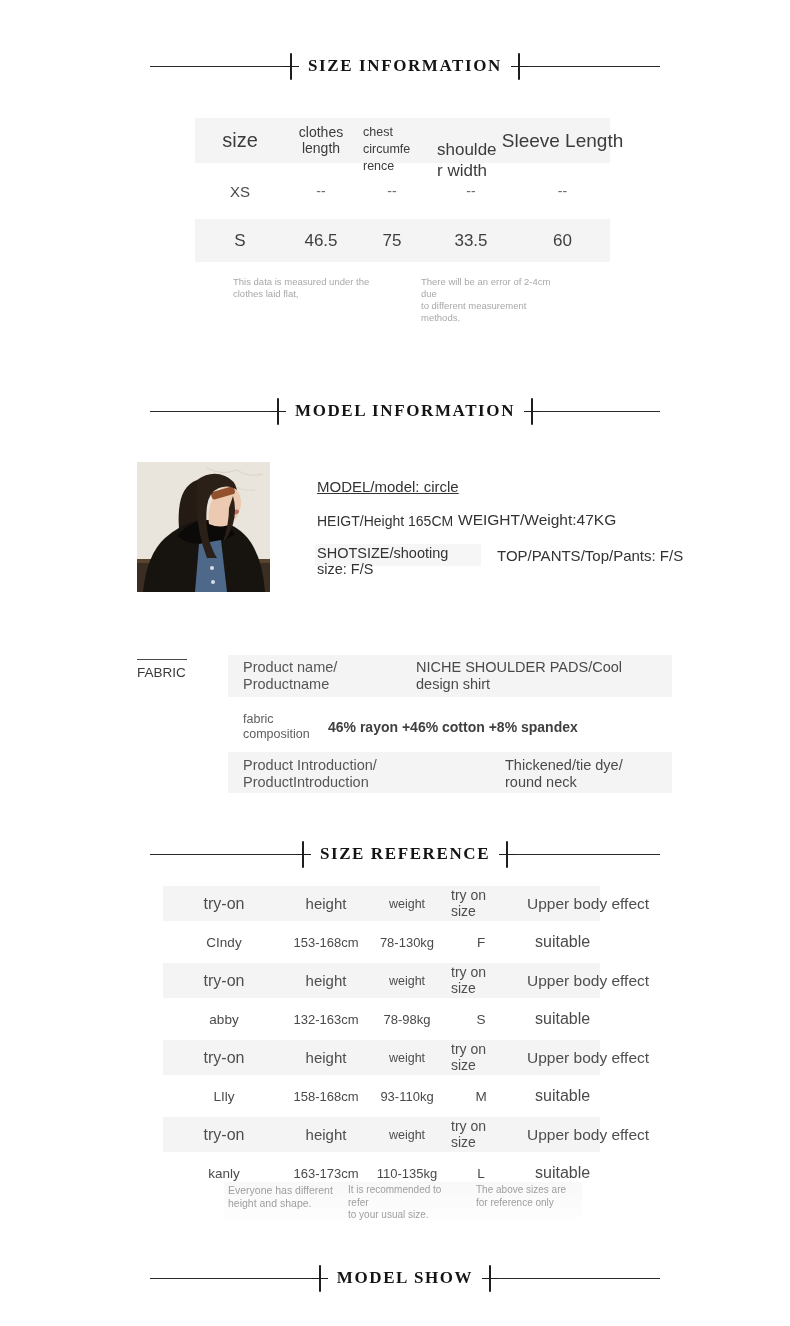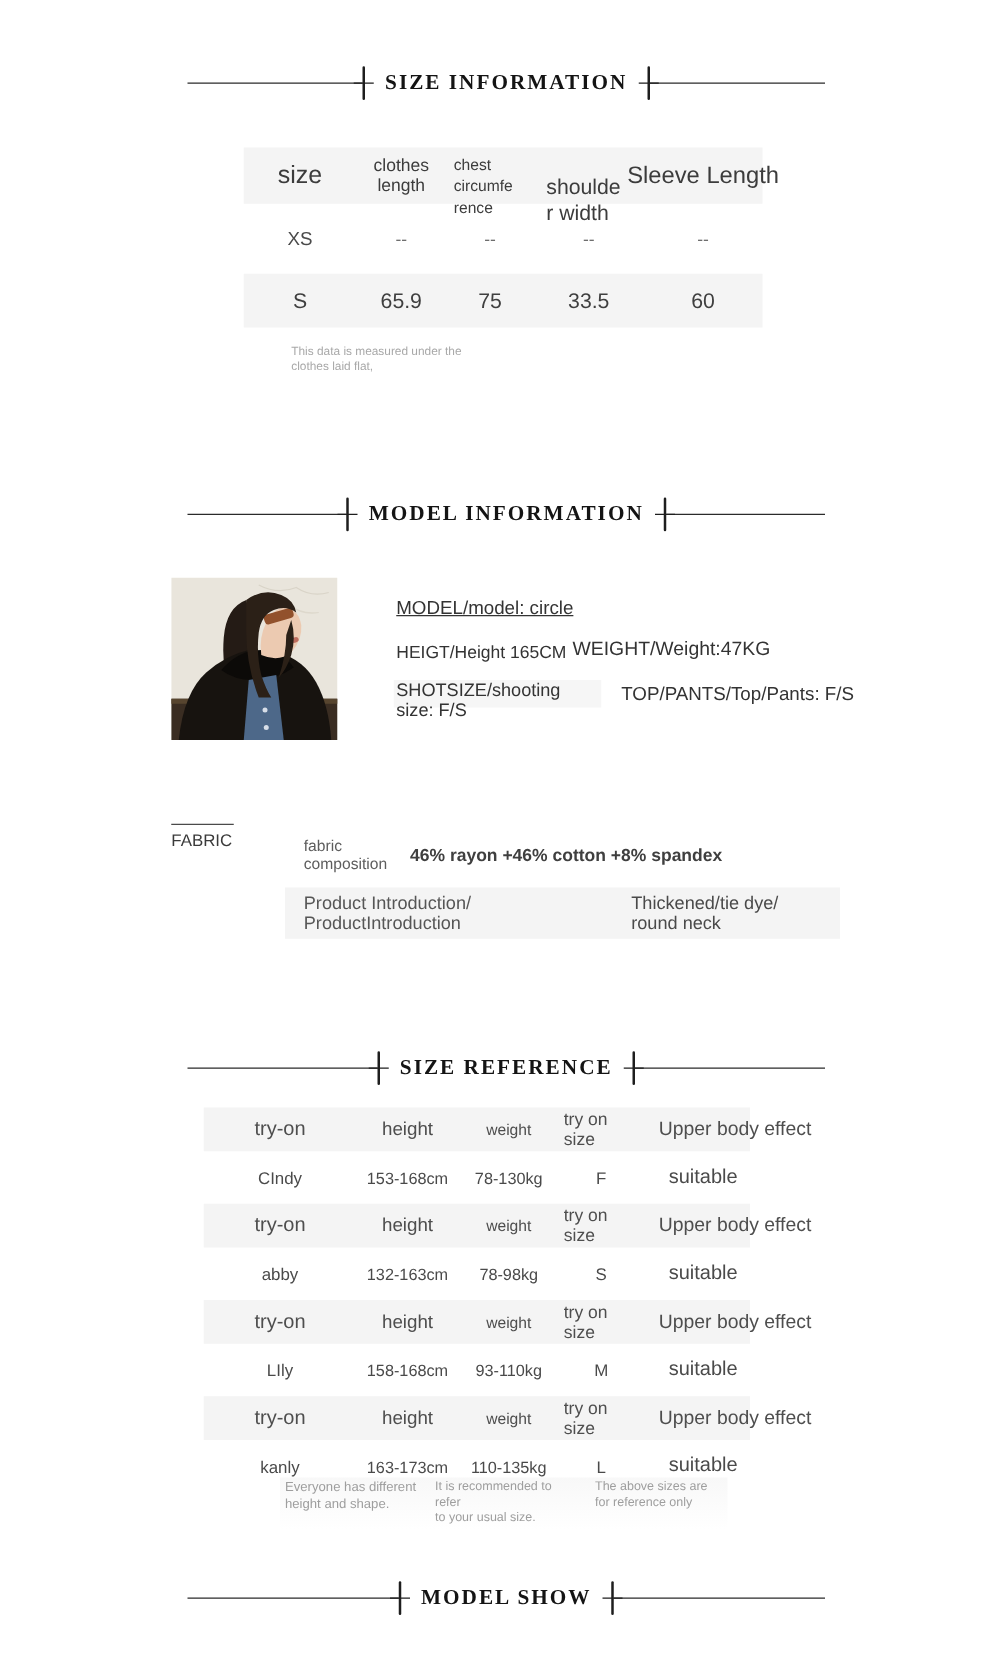--- a/index.html
+++ b/index.html
@@ -138,29 +138,31 @@
     </div>
     <div class="si-drow r0">
       <div class="si-dcell pre">XS</div>
       <div class="si-dcell pre">--</div>
       <div class="si-dcell pre">--</div>
       <div class="si-dcell pre">--</div>
       <div class="si-dcell pre">--</div>
     </div>
     <div class="si-drow r1">
       <div class="si-dcell pre">S</div>
-      <div class="si-dcell pre">65.9</div>
+      <div class="si-dcell pre">46.5</div>
       <div class="si-dcell pre">75</div>
       <div class="si-dcell pre">33.5</div>
       <div class="si-dcell pre">60</div>
     </div>
   </div>
 <div class="si-notes">
     <div class="si-note pre">This data is measured under the
 clothes laid flat,</div>
+    <div class="si-note pre">There will be an error of 2-4cm due
+to different measurement methods.</div>
   </div>
 
 <div class="sec-header" style="top:397px;">
   <span class="hline"></span>
   <span class="dagger"></span>
   <span class="sec-title">MODEL INFORMATION</span>
   <span class="dagger"></span>
   <span class="hline"></span>
 </div>
 
@@ -197,20 +199,26 @@
 <div class="mi-field mi-model">MODEL/model: circle</div>
 <div class="mi-field mi-height">HEIGT/Height 165CM</div>
 <div class="mi-field mi-weight">WEIGHT/Weight:47KG</div>
 <div class="mi-shot-bg"></div>
 <div class="mi-field mi-shot pre">SHOTSIZE/shooting
 size: F/S</div>
 <div class="mi-field mi-top">TOP/PANTS/Top/Pants: F/S</div>
 
 <div class="fabric-label">FABRIC</div>
 <div class="f-table">
+    <div class="f-row fr0 gray">
+      <div class="f-key pre">Product name/
+Productname</div>
+      <div class="f-val pre">NICHE SHOULDER PADS/Cool
+design shirt</div>
+    </div>
     <div class="f-row fr1">
       <div class="f-key pre">fabric
 composition</div>
       <div class="f-val pre">46% rayon +46% cotton +8% spandex</div>
     </div>
     <div class="f-row fr2 gray">
       <div class="f-key pre">Product Introduction/
 ProductIntroduction</div>
       <div class="f-val pre">Thickened/tie dye/
 round neck</div>

